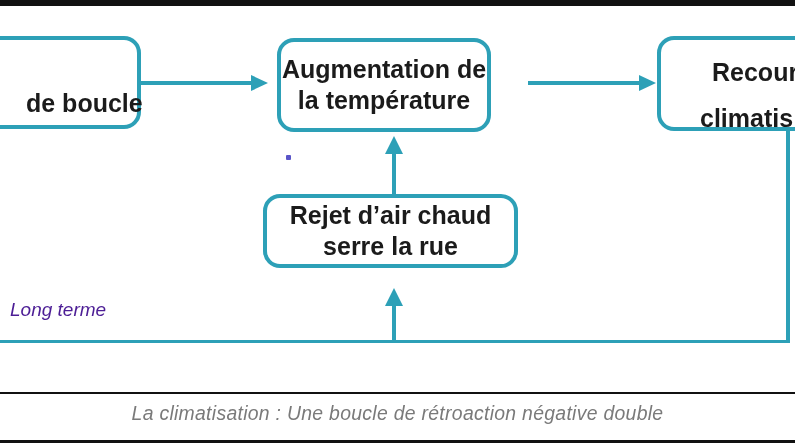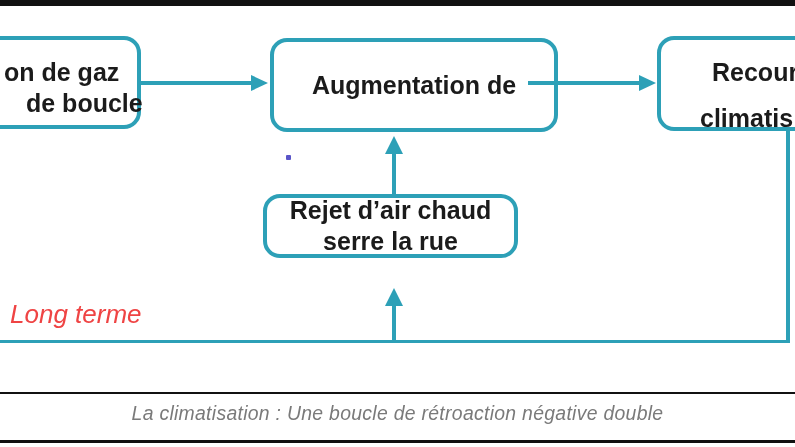--- a/index.html
+++ b/index.html
@@ -42,22 +42,22 @@
   .head-up{
     position:absolute;width:0;height:0;
     border-left:9px solid transparent;border-right:9px solid transparent;
     border-bottom:18px solid #2da0b7;
   }
 
   
   .loop-label{
     position:absolute;
     font-style:italic;
-    font-size:26px;
-    color:#ef4444;
+    font-size:19px;
+    color:#4c1d95;
     white-space:nowrap;
   }
 
   
   .stray-dot{position:absolute;width:5px;height:5px;background:#5a55c8;border-radius:1px;}
 
   
   .rule{position:absolute;left:0;width:795px;background:#111111;}
   .caption-text{
     position:absolute;left:0;top:402px;width:795px;
@@ -71,34 +71,34 @@
   }
 </style>
 </head>
 <body>
 
 <div id="frame">
 
   <div class="top-bar"></div>
 
   <div class="node" style="left:-95px;top:36px;width:236px;height:93px;">
-    <span class="abs-line" style="left:95px;top:17px;">on de gaz</span>
     <span class="abs-line" style="left:117px;top:48px;">de boucle</span>
   </div>
 
-  <div class="node centered" style="left:270px;top:38px;width:288px;height:94px;">
+  <div class="node centered" style="left:277px;top:38px;width:214px;height:94px;">
     <span>Augmentation de</span>
+    <span>la température</span>
   </div>
 
   <div class="node" style="left:657px;top:36px;width:250px;height:95px;">
     <span class="abs-line" style="left:51px;top:17px;">Recour</span>
     <span class="abs-line" style="left:39px;top:48px;margin-top:15px;">climatis</span>
   </div>
 
-  <div class="node centered" style="left:263px;top:194px;width:255px;height:64px;">
+  <div class="node centered" style="left:263px;top:194px;width:255px;height:74px;">
     <span>Rejet d’air chaud</span>
     <span>serre la rue</span>
   </div>
 
   <div class="h-line" style="left:140px;top:81px;width:112px;"></div>
   <div class="head-right" style="left:251px;top:75px;"></div>
 
   <div class="h-line" style="left:528px;top:81px;width:112px;"></div>
   <div class="head-right" style="left:639px;top:75px;"></div>
 

